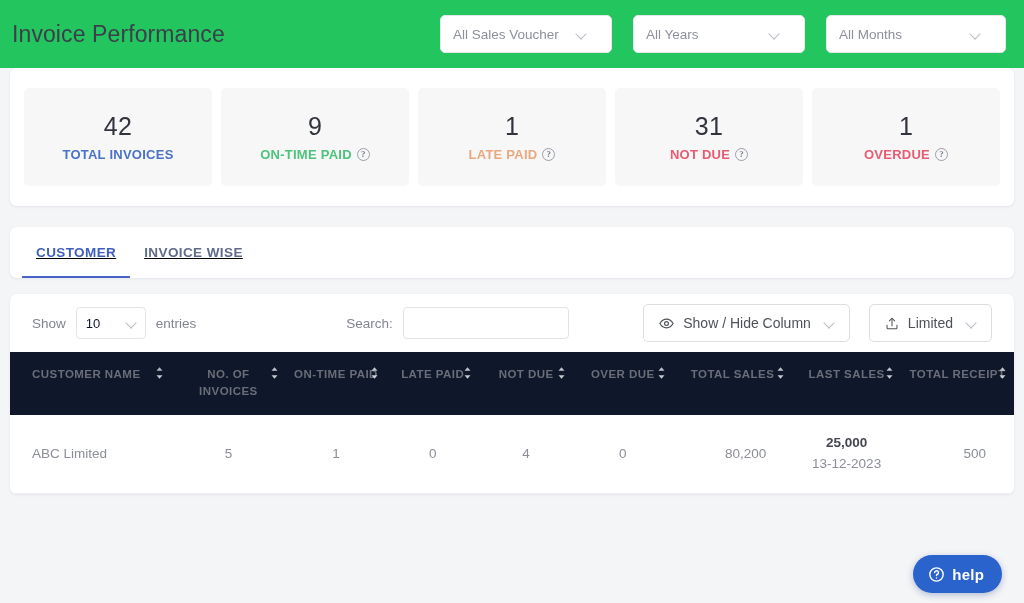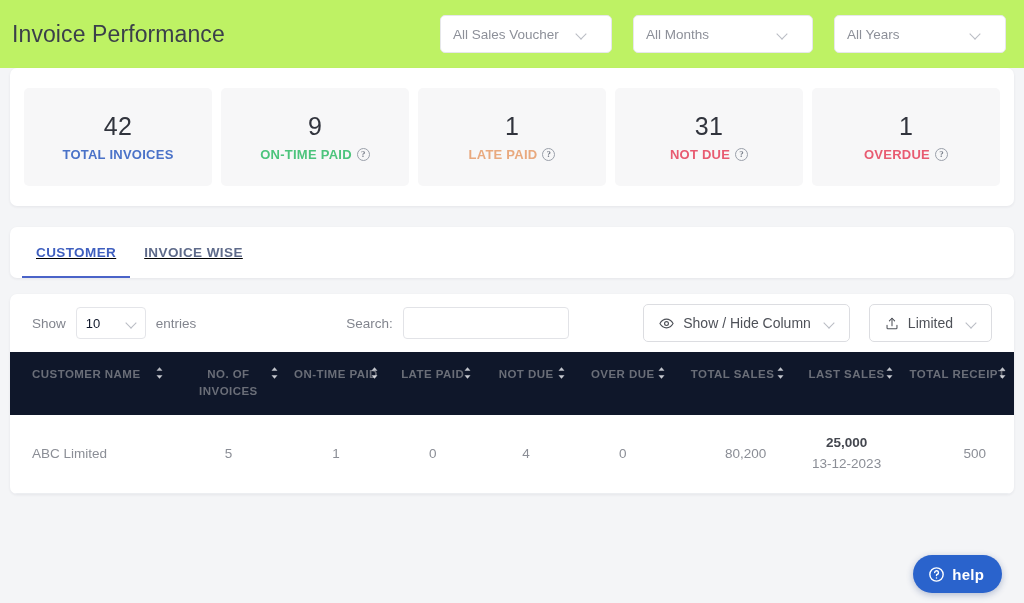--- a/index.html
+++ b/index.html
@@ -9,21 +9,21 @@
     font-family: "Liberation Sans", sans-serif;
     overflow: hidden;
   }
   body { position: relative; }
 
   
   .page-head {
     height: 68px;
     display: flex; align-items: center;
     padding: 0 18px 0 12px;
-    background: #bef264;
+    background: #22c55e;
   }
   .page-title {
     font-size: 23px; font-weight: 400; color: #3b3f4a;
     letter-spacing: .1px; white-space: nowrap;
   }
   .filters { margin-left: auto; display: flex; gap: 21px; }
   .filter {
     height: 38px; border: 1px solid #e6e7ea; border-radius: 5px;
     background: #fff; display: flex; align-items: center;
     padding: 0 12px; cursor: pointer;
@@ -158,26 +158,26 @@
 </head>
 <body>
 
 <div class="page-head">
   <div class="page-title">Invoice Performance</div>
   <div class="filters">
     <div class="filter f-voucher">
       <span class="filter-label">All Sales Voucher</span>
       <span class="chev"></span>
     </div>
+    <div class="filter f-years">
+      <span class="filter-label">All Years</span>
+      <span class="chev"></span>
+    </div>
     <div class="filter f-months">
       <span class="filter-label">All Months</span>
-      <span class="chev"></span>
-    </div>
-    <div class="filter f-years">
-      <span class="filter-label">All Years</span>
       <span class="chev"></span>
     </div>
   </div>
 </div>
 
 <div class="panel stats-panel">
 
   <div class="stat">
     <div class="stat-value">42</div>
     <div class="stat-label" style="color: rgb(74, 114, 200);">

